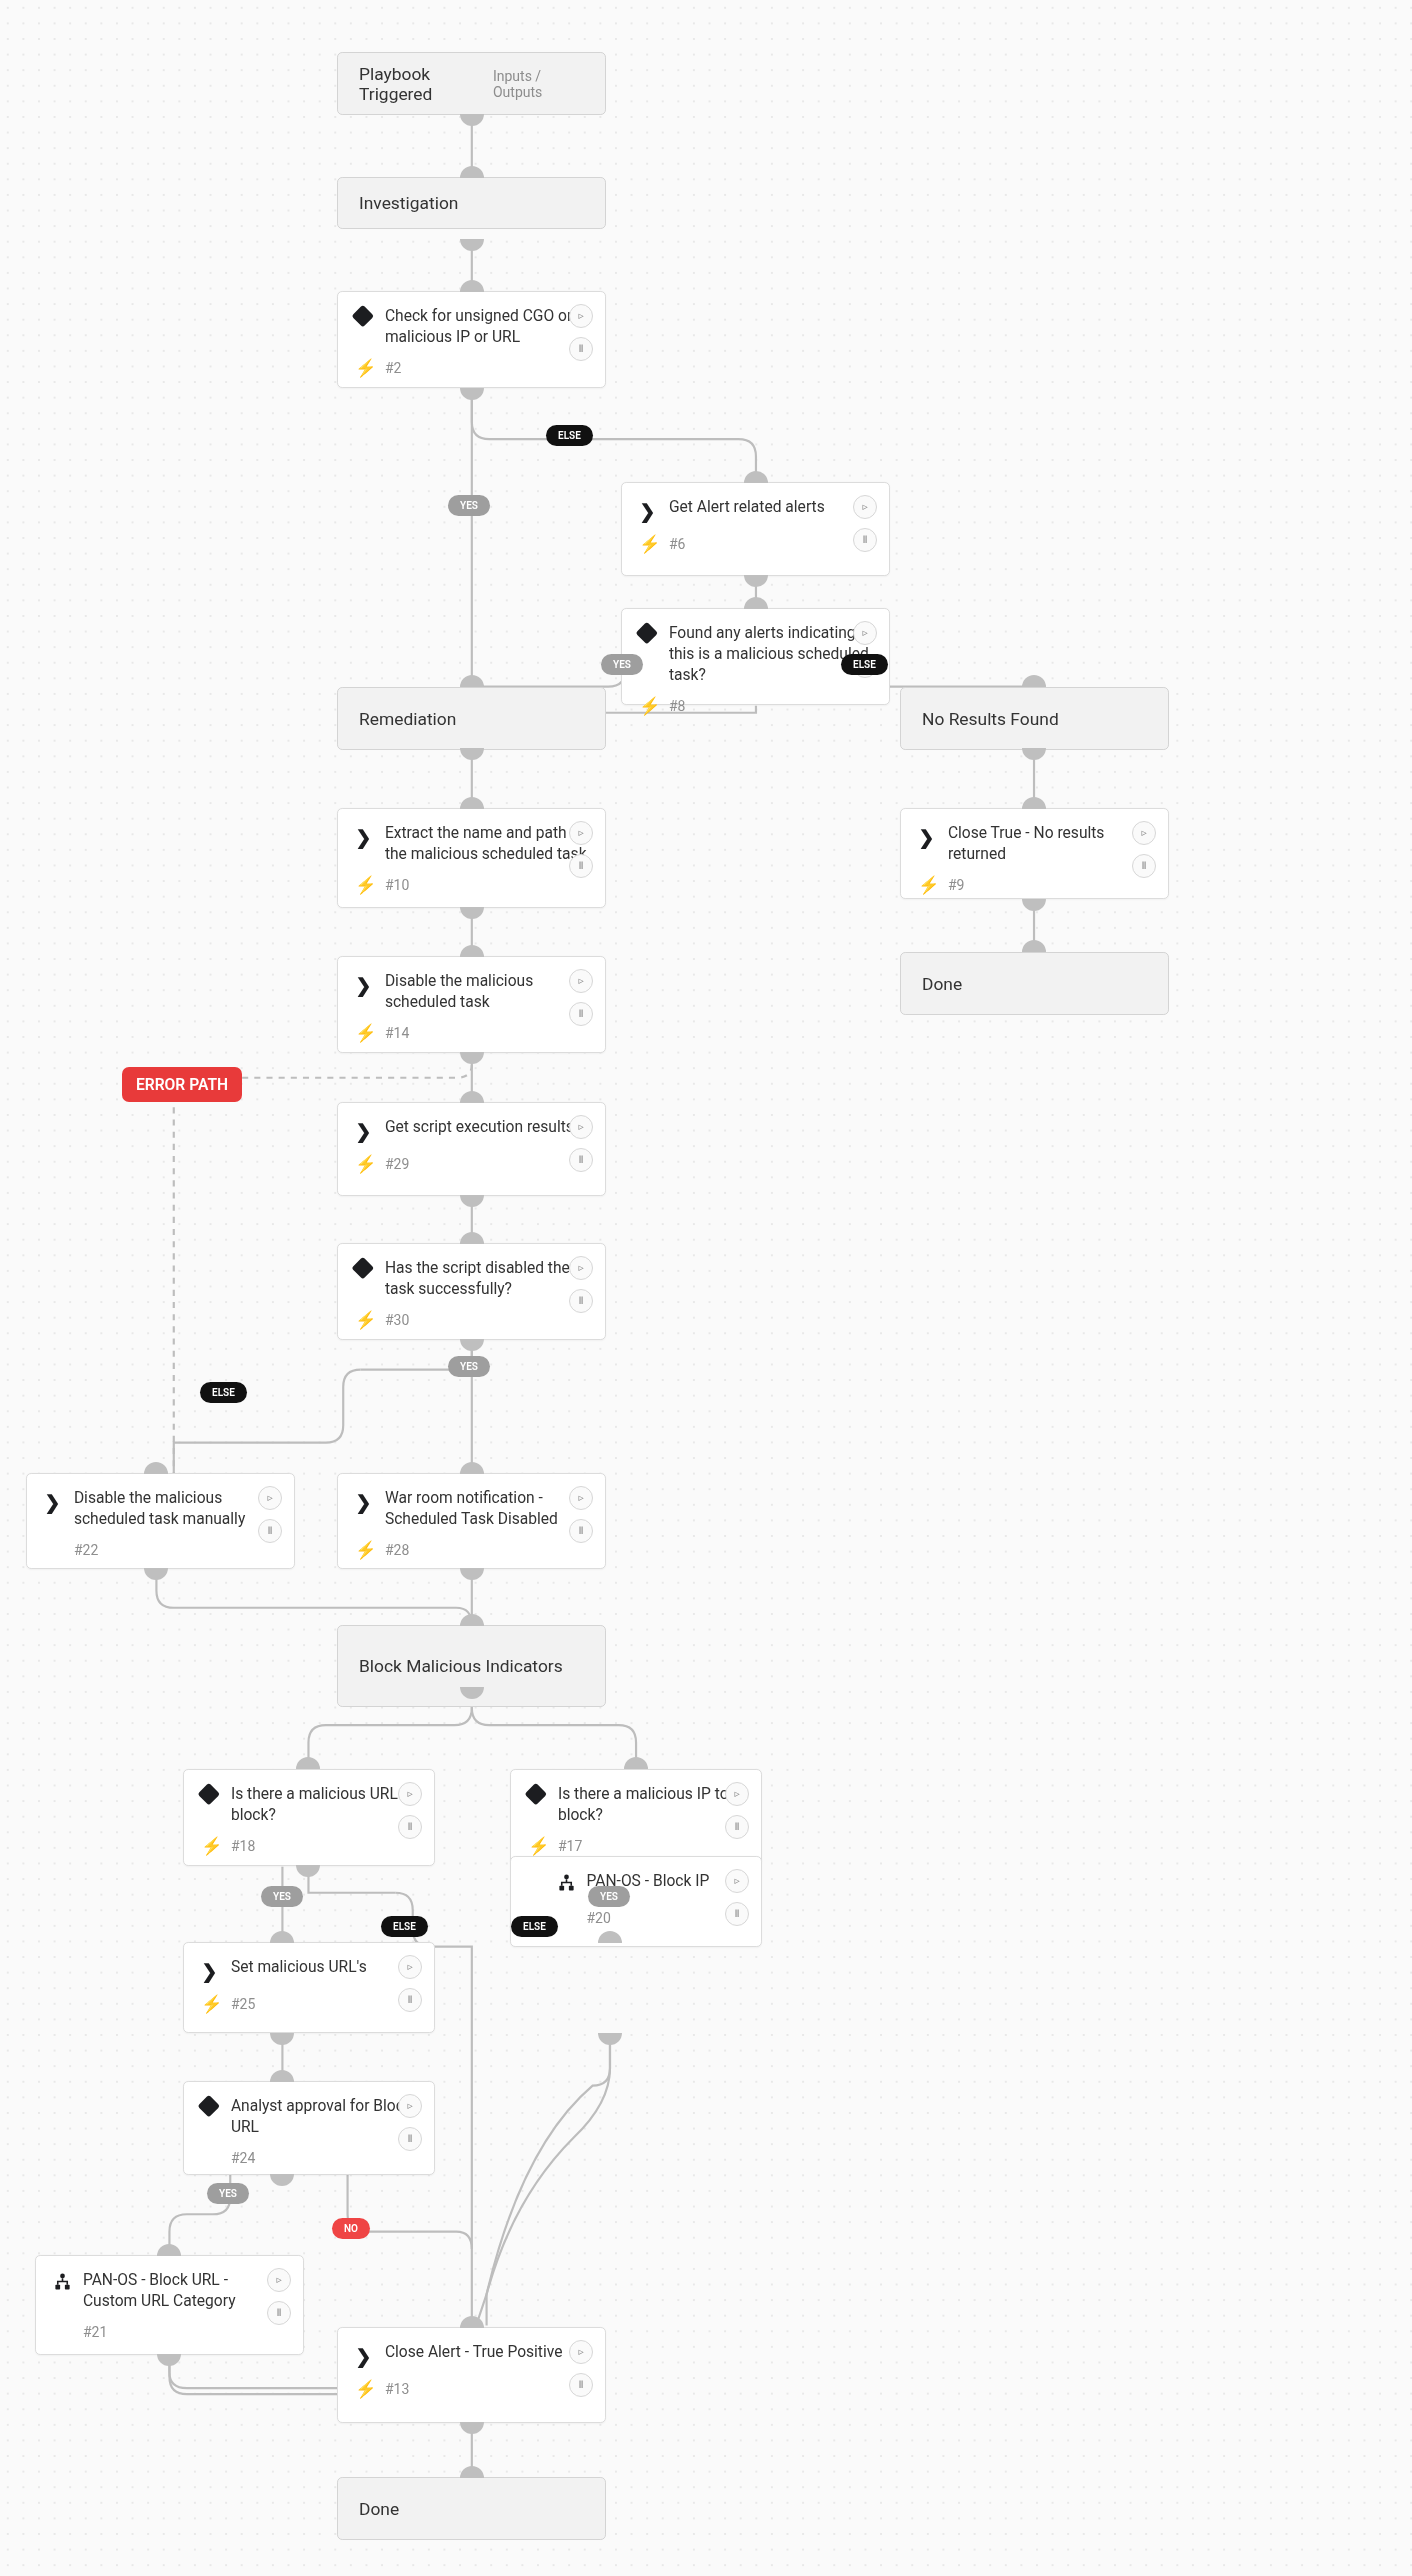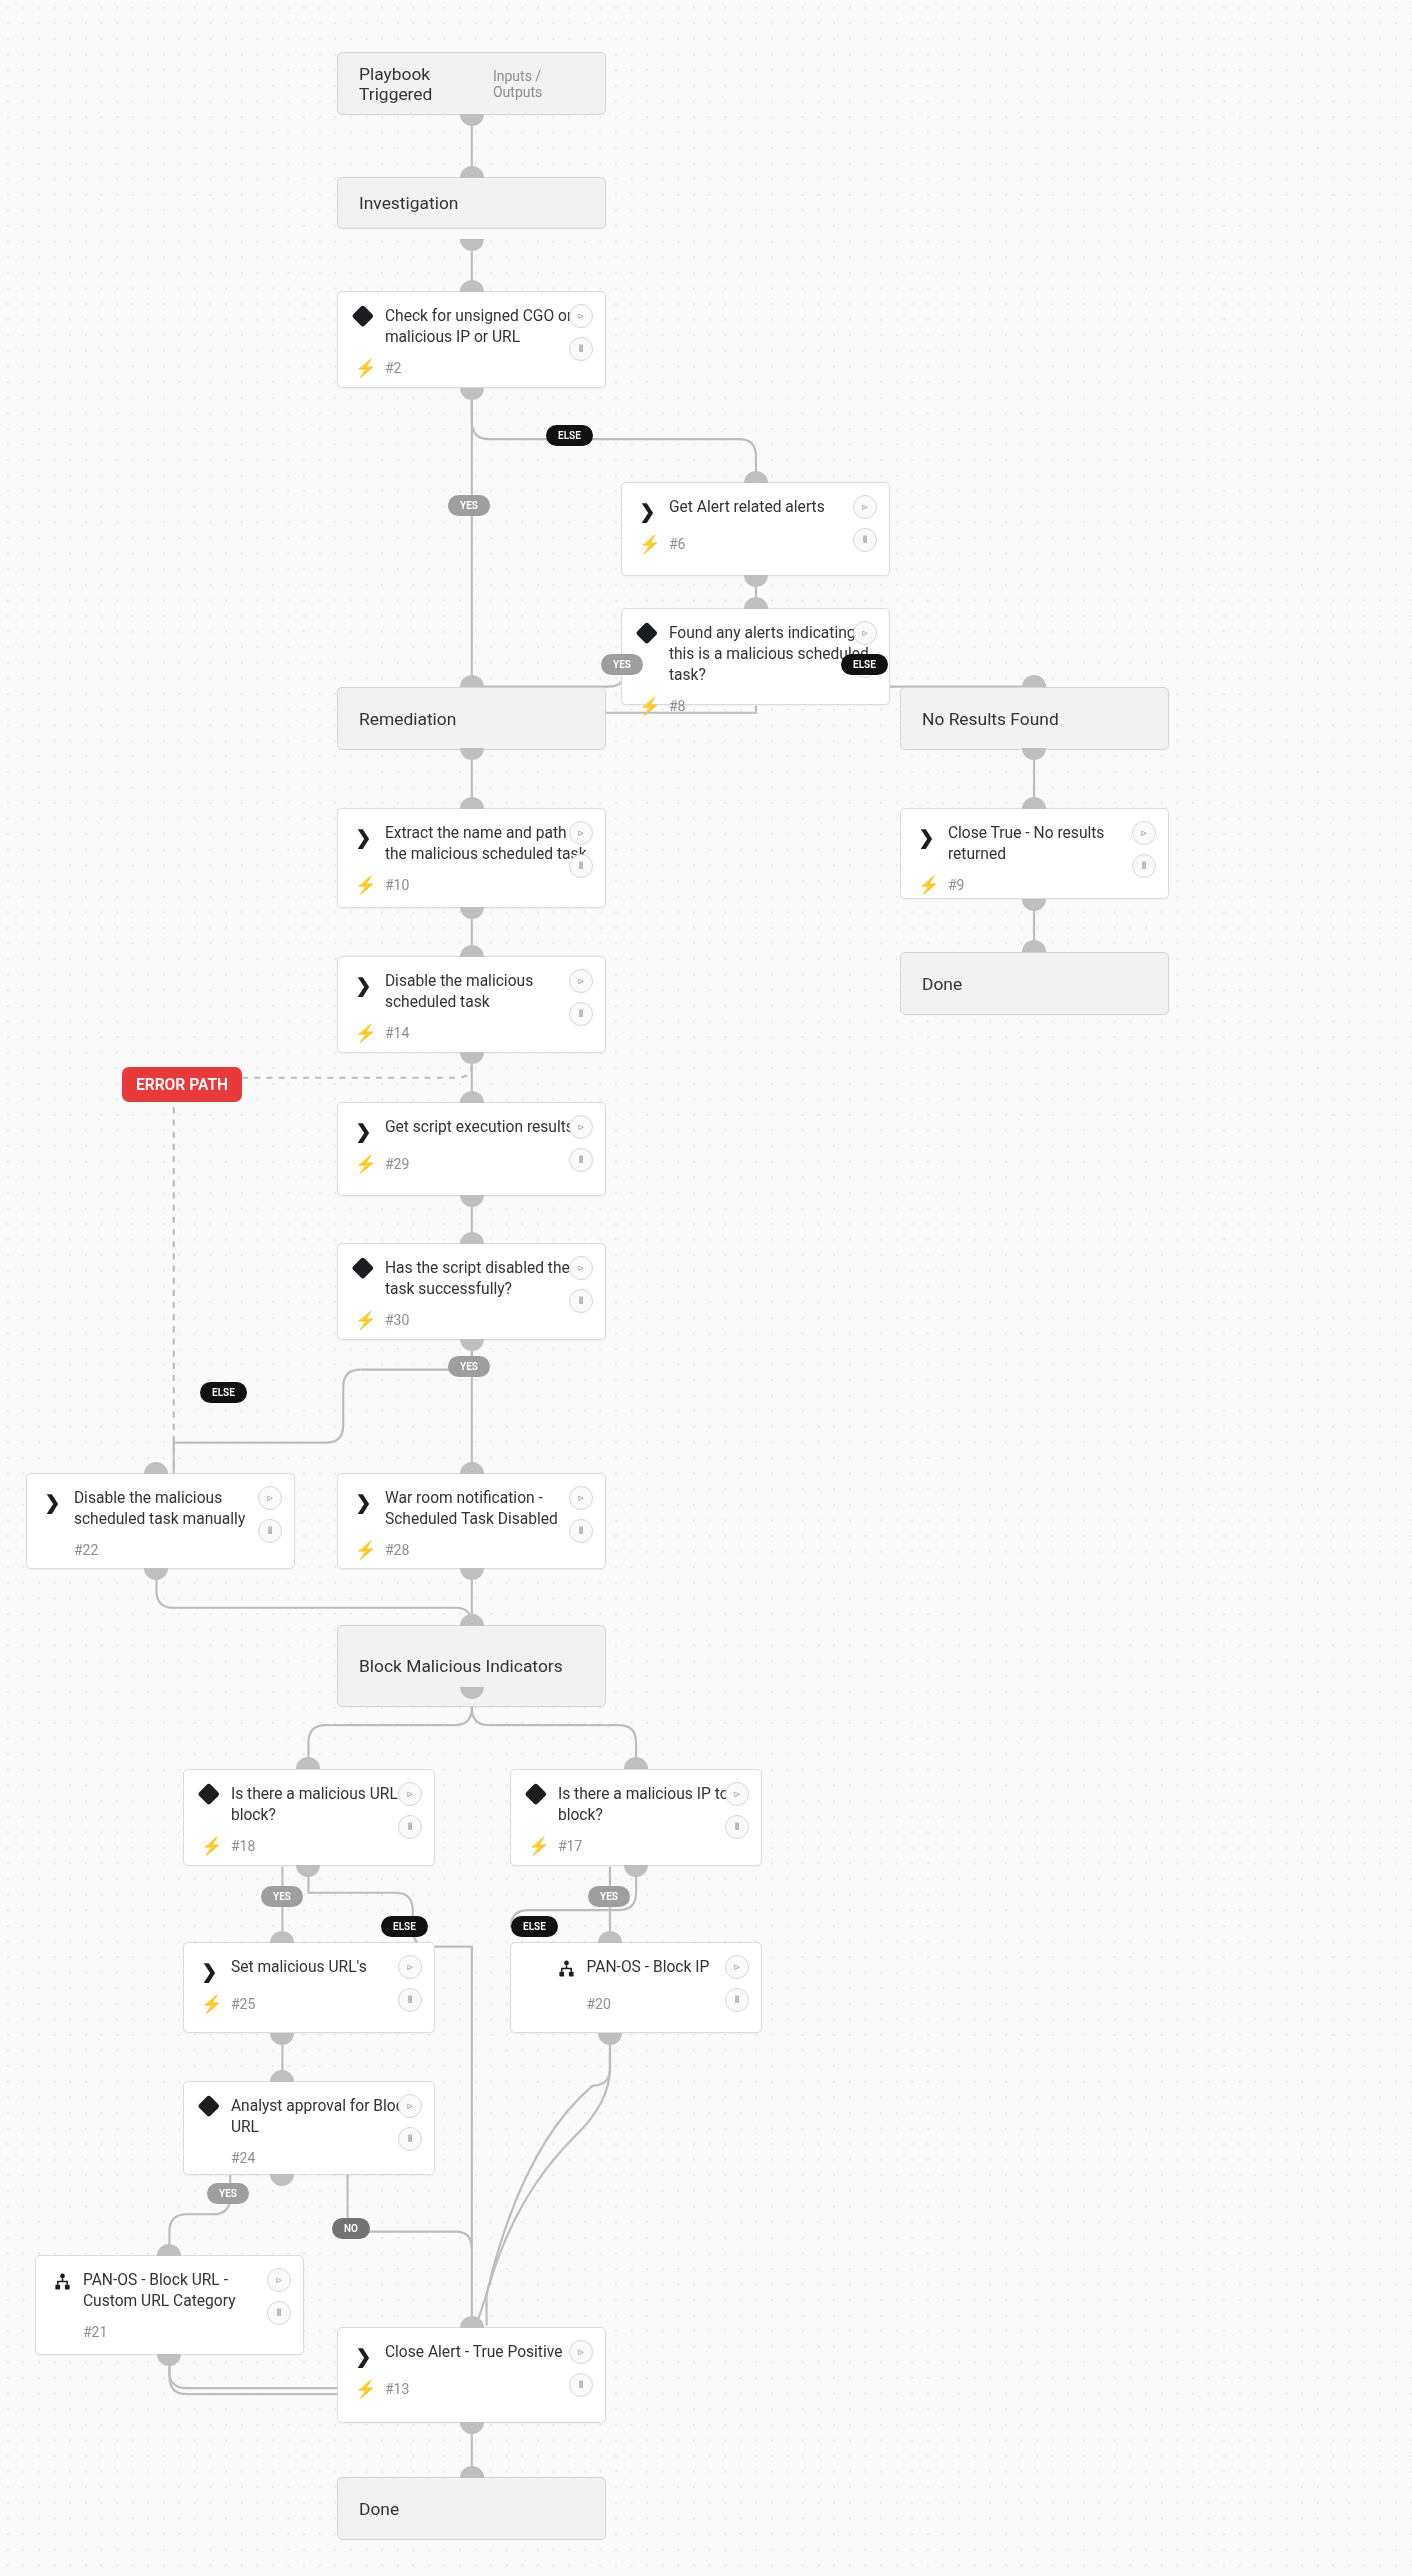--- a/index.html
+++ b/index.html
@@ -52,21 +52,21 @@
           font-size:10.4px; color:#888; display:flex; align-items:center; justify-content:center; }
 
   
   .diamond-icon { width:15.6px; height:15.6px; background:#1c1d20; transform: rotate(45deg); border-radius:2.6px; display:inline-block; }
   .chevron-icon { font-size:19px; font-weight:900; color:#1c1d20; }
   .tree-icon svg { width:19px; height:19px; fill:#1c1d20; }
 
   
   .pill { position:absolute; padding:5.2px 12px; border-radius:12px; font-size:10px; font-weight:600; color:#fff; }
   .pill.yes  { background:#9e9e9e; }
-  .pill.no   { background:#737373; }
+  .pill.no   { background:#ef4444; }
   .pill.else { background:#111;    }
   .pill.err  { background:#e83a3a; border-radius:7px; padding:8.7px 14px; font-size:15.6px; }
 
   
   .dot { position:absolute; width:24px; height:12px; border-radius:12px 12px 0 0; background:#bfbfbf; }
   .dot.bottom { border-radius: 0 0 12px 12px; }
 </style>
 </head>
 <body>
 
@@ -388,21 +388,21 @@
     <span class="tid">#25</span>
   </div>
   <div class="minibtns">
     <span class="mini">▹</span>
     <span class="mini">Ⅱ</span>
   </div>
 </div>
 <div class="dot" style="left:270px; top:1931px;"></div>
 <div class="dot bottom" style="left:270px; top:2033px;"></div>
 
-<div class="node task" style="left:510px; top:1942px; width:252px; height:91px;padding-left:46px;">
+<div class="node task" style="left:510px; top:1856px; width:252px; height:91px;padding-left:46px;">
   <div class="row1">
     <span class="ic tree-icon">
       <svg viewBox="0 0 24 24">
           <circle cx="12" cy="5" r="3"></circle>
           <rect x="3" y="16" width="6" height="6" rx="1"></rect>
           <rect x="15" y="16" width="6" height="6" rx="1"></rect>
           <path d="M12 8v4M12 12H6v4M12 12h6v4" stroke="#1c1d20" stroke-width="2" fill="none"></path>
         </svg>
     </span>
     <span class="title">PAN-OS - Block IP</span>

